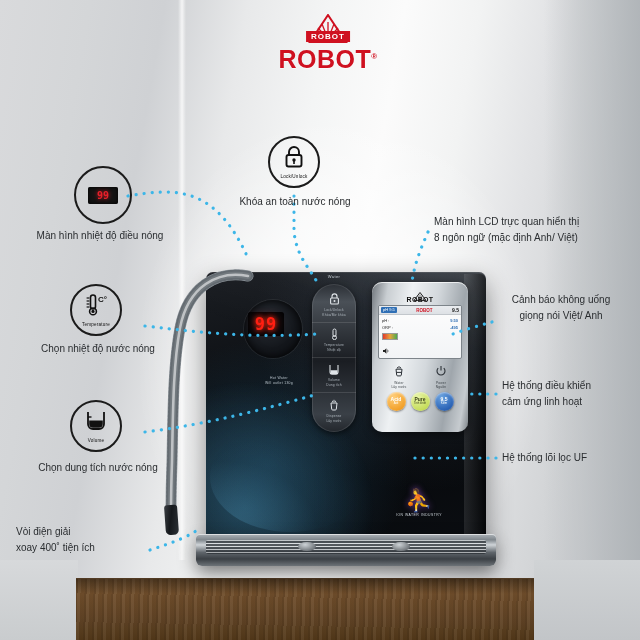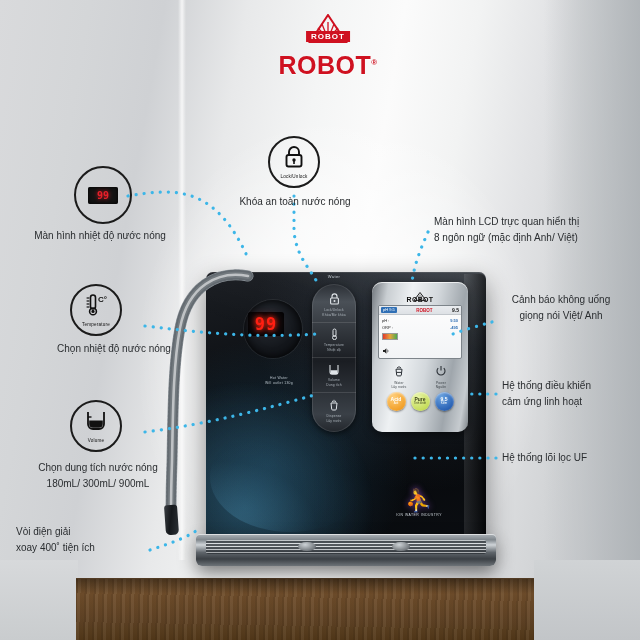--- a/index.html
+++ b/index.html
@@ -59,21 +59,21 @@
   }
 
   
   #logo {
     position: absolute; left: 268px; top: 14px; width: 120px; height: 62px;
     text-align: center;
   }
   #logo-emblem { position: relative; width: 60px; height: 30px; margin: 0 auto; }
   #logo-wordmark {
     font-weight: bold; font-size: 25px; letter-spacing: .5px;
-    color: #cf1120; line-height: 24px; margin-top: 7px;
+    color: #cf1120; line-height: 24px; margin-top: 1px;
     text-shadow: 0 1px 0 rgba(255,255,255,.6);
     position: relative;
   }
   #logo-reg { font-size: 8px; vertical-align: super; }
   #logo-smallband {
     position: absolute; left: 50%; transform: translateX(-50%); top: 17px;
     font-size: 8px; font-weight: bold; color: #ffffff; background: #cf1120;
     padding: 1px 5px; letter-spacing: 1px; line-height: 9px; white-space: nowrap;
   }
 
@@ -528,34 +528,33 @@
     <svg width="24" height="24" viewBox="0 0 24 24">
       <path d="M4 3v12a5 5 0 0 0 5 5h6a5 5 0 0 0 5-5V3" fill="none" stroke="#111" stroke-width="1.8"></path>
       <path d="M5.2 11.5h13.6V15a3.8 3.8 0 0 1-3.8 3.8H9A3.8 3.8 0 0 1 5.2 15z" fill="#111"></path>
       <line x1="4" y1="8" x2="7.5" y2="8" stroke="#111" stroke-width="1.4"></line>
     </svg>
   </div>
   <div class="ic-label">Volume</div>
 </div>
 
 <div class="callout-text center" style="left:0px; top:228px; width:200px;">
-  <div>Màn hình nhiệt độ nước nóng</div>
+  <div>Màn hình nhiệt độ điều nóng</div>
 </div>
 
 <div class="callout-text center" style="left:196px; top:194px; width:198px;">
   <div>Khóa an toàn nước nóng</div>
 </div>
 
-<div class="callout-text center" style="left:0px; top:341px; width:196px;margin-left:16px;">
+<div class="callout-text center" style="left:0px; top:341px; width:196px;">
   <div>Chọn nhiệt độ nước nóng</div>
 </div>
 
 <div class="callout-text center" style="left:0px; top:460px; width:196px;">
   <div>Chọn dung tích nước nóng</div>
-  <div>180mL/ 300mL/ 900mL</div>
 </div>
 
 <div class="callout-text" style="left:16px; top:524px; width:180px;">
   <div>Vòi điện giải</div>
   <div>xoay 400˚ tiện ích</div>
 </div>
 
 <div class="callout-text right" style="left:434px; top:214px; width:210px;">
   <div>Màn hình LCD trực quan hiển thị</div>
   <div>8 ngôn ngữ (mặc định Anh/ Việt)</div>

